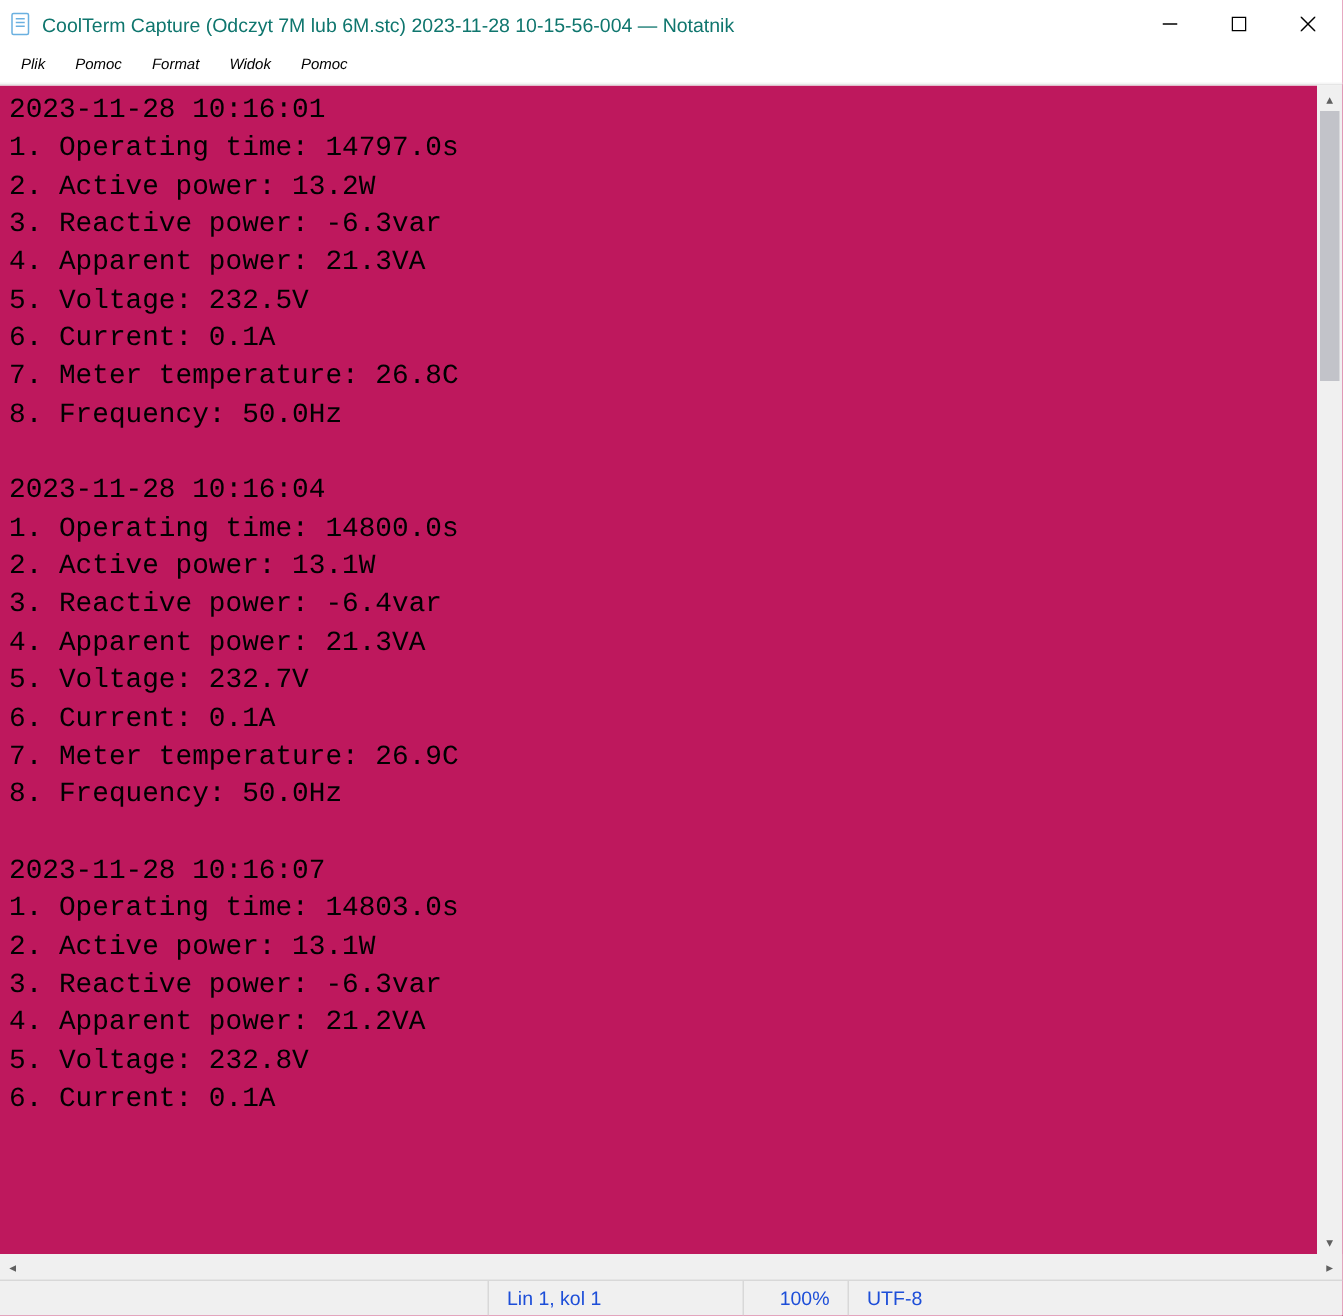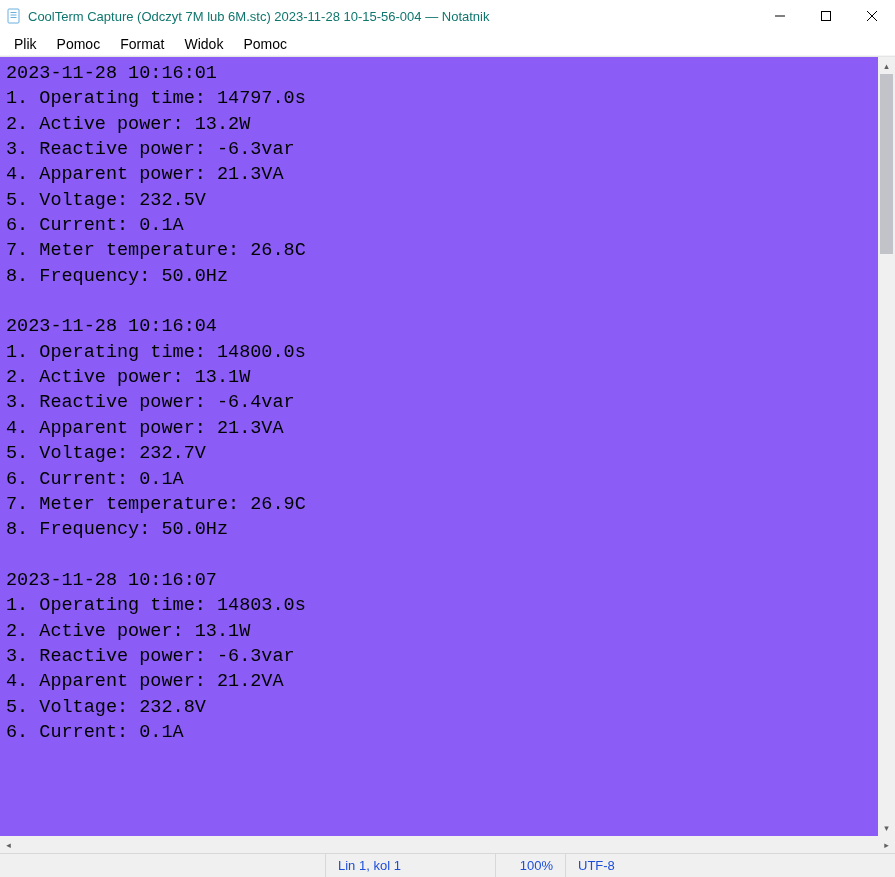--- a/index.html
+++ b/index.html
@@ -53,41 +53,42 @@
       display: flex;
       align-items: center;
       height: 24px;
       padding: 0 4px;
       gap: 0;
       background: #fff;
       border-bottom: 1px solid #f5f5f5;
     }
     .menu-item {
       padding: 2px 10px;
-      font-size: 14px;
+      font-size: 10px;
       color: #000;
       cursor: pointer;
+      font-style: italic;
     }
     .content-wrapper {
       flex: 1;
       position: relative;
       display: flex;
       overflow: hidden;
       border-top: 1px solid #e5e5e5;
     }
     .text-area {
       flex: 1;
       font-family: Consolas, "Courier New", monospace;
       font-size: 18.5px;
       line-height: 1.37;
       color: #000;
       padding: 4px 6px;
       white-space: pre;
       overflow: hidden;
-      background: #8b5cf6;
+      background: #be185d;
     }
     .vscroll {
       width: 17px;
       background: #f0f0f0;
       position: relative;
       display: flex;
       flex-direction: column;
     }
     .vscroll-arrow {
       height: 17px;

